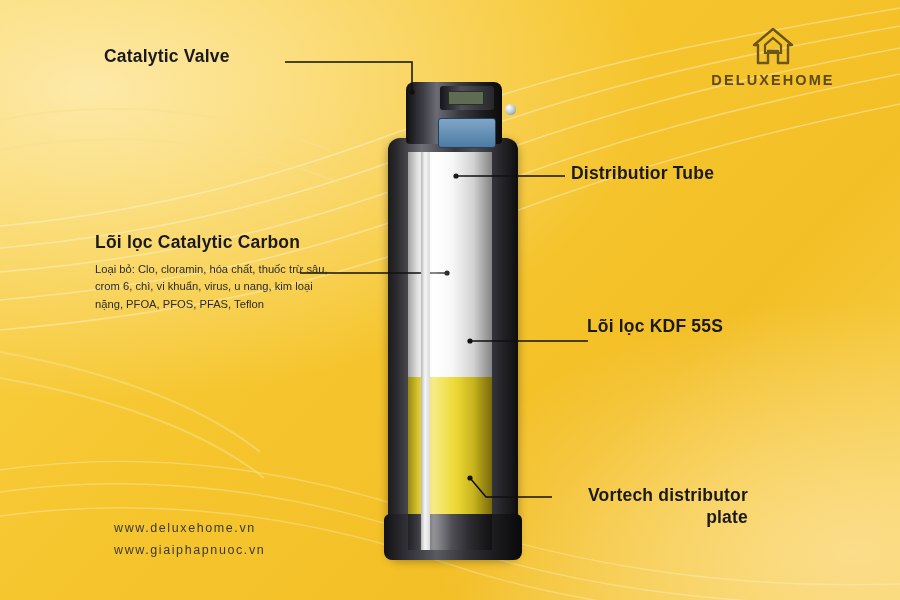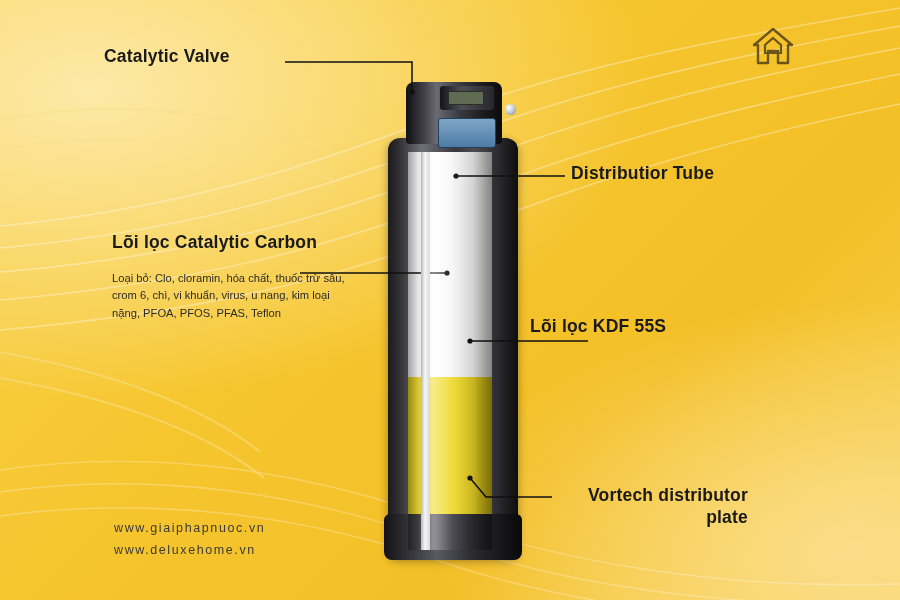--- a/index.html
+++ b/index.html
@@ -107,28 +107,28 @@
   
   svg.lines { position: absolute; inset: 0; pointer-events: none; }
 
   
   .label { position: absolute; }
   .label .title {
     font-size: 17.5px; font-weight: 700; color: #1a1a1a; line-height: 1.25;
     letter-spacing: .2px;
   }
   .label .desc {
-    margin-top: 16px; font-size: 11.2px; color: #2b2b2b; line-height: 1.55;
+    margin-top: 7px; font-size: 11.2px; color: #2b2b2b; line-height: 1.55;
   }
   .label.right { text-align: left; }
 
   #lbl-valve { left: 104px; top: 46px; }
-  #lbl-carbon { left: 112px; top: 232px; width: 240px; }
+  #lbl-carbon { left: 95px; top: 232px; width: 240px; }
   #lbl-tube { left: 571px; top: 163px; }
-  #lbl-kdf { left: 530px; top: 316px; width: 250px; text-align: left; }
+  #lbl-kdf { left: 530px; top: 316px; width: 250px; text-align: center; }
   #lbl-plate { left: 544px; top: 485px; width: 204px; text-align: right; }
 
   
   .urls { position: absolute; left: 114px; bottom: 38px; }
   .urls div {
     font-size: 12.5px; color: #3a3a3a; letter-spacing: 1.6px; line-height: 1.75;
   }
 </style>
 </head>
 <body>
@@ -154,20 +154,21 @@
       <path d="M0,352 C110,372 200,404 260,452"></path>
       <path d="M0,378 C112,398 204,430 264,478"></path>
     </g>
   </svg>
 
   <div class="logo-wrap">
     <svg class="logo-mark" width="44" height="40" viewBox="0 0 44 40">
       <path d="M22 3 L41 19 L37 19 L37 37 L27 37 L27 25 L17 25 L17 37 L7 37 L7 19 L3 19 Z" fill="none" stroke="#6b5518" stroke-width="2.4" stroke-linejoin="round"></path>
       <path d="M22 12 L30 19 L30 27 L14 27 L14 19 Z" fill="none" stroke="#6b5518" stroke-width="2.2"></path>
     </svg>
+    <div class="logo-text">DELUXEHOME</div>
   </div>
 
   <div class="product">
     <div class="tank-body"></div>
     <div class="window">
       <div class="layer-carbon"></div>
       <div class="layer-kdf"></div>
       <div class="layer-plate"></div>
       <div class="window-gloss"></div>
     </div>
@@ -213,17 +214,17 @@
 
   <div class="label right" id="lbl-kdf">
     <div class="title">Lõi lọc KDF 55S</div>
   </div>
 
   <div class="label right" id="lbl-plate">
     <div class="title">Vortech distributor plate</div>
   </div>
 
   <div class="urls">
+    <div>www.deluxehome.vn</div>
     <div>www.giaiphapnuoc.vn</div>
-    <div>www.deluxehome.vn</div>
   </div>
 
 </div>
 
 </body></html>

